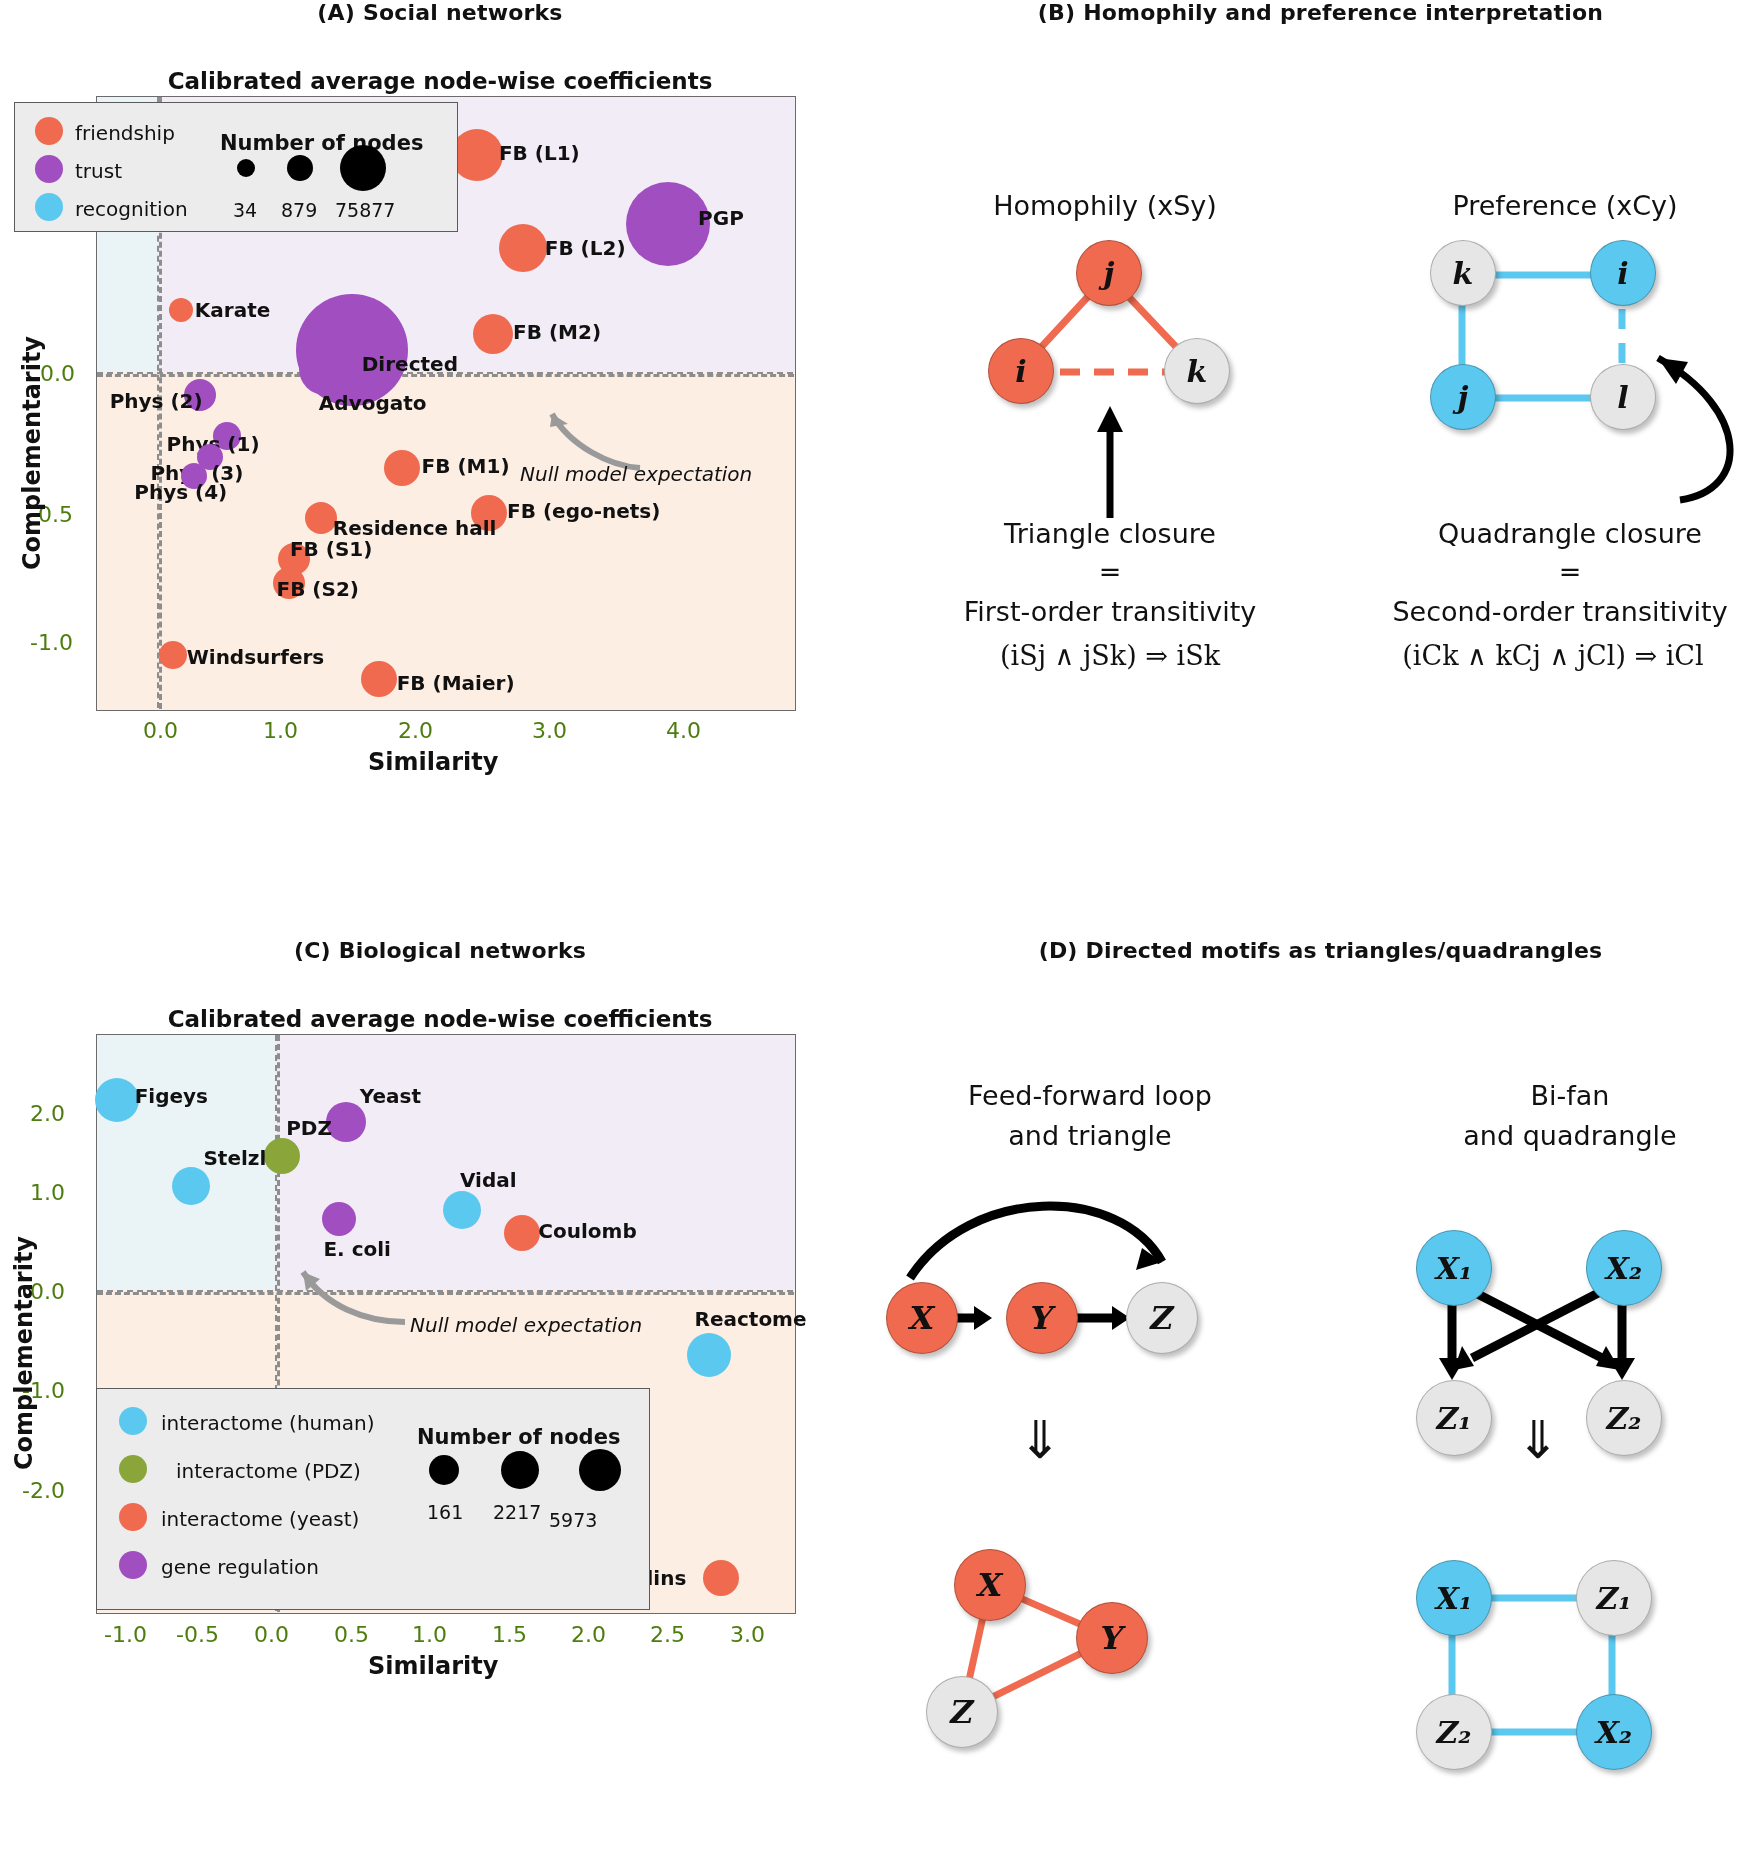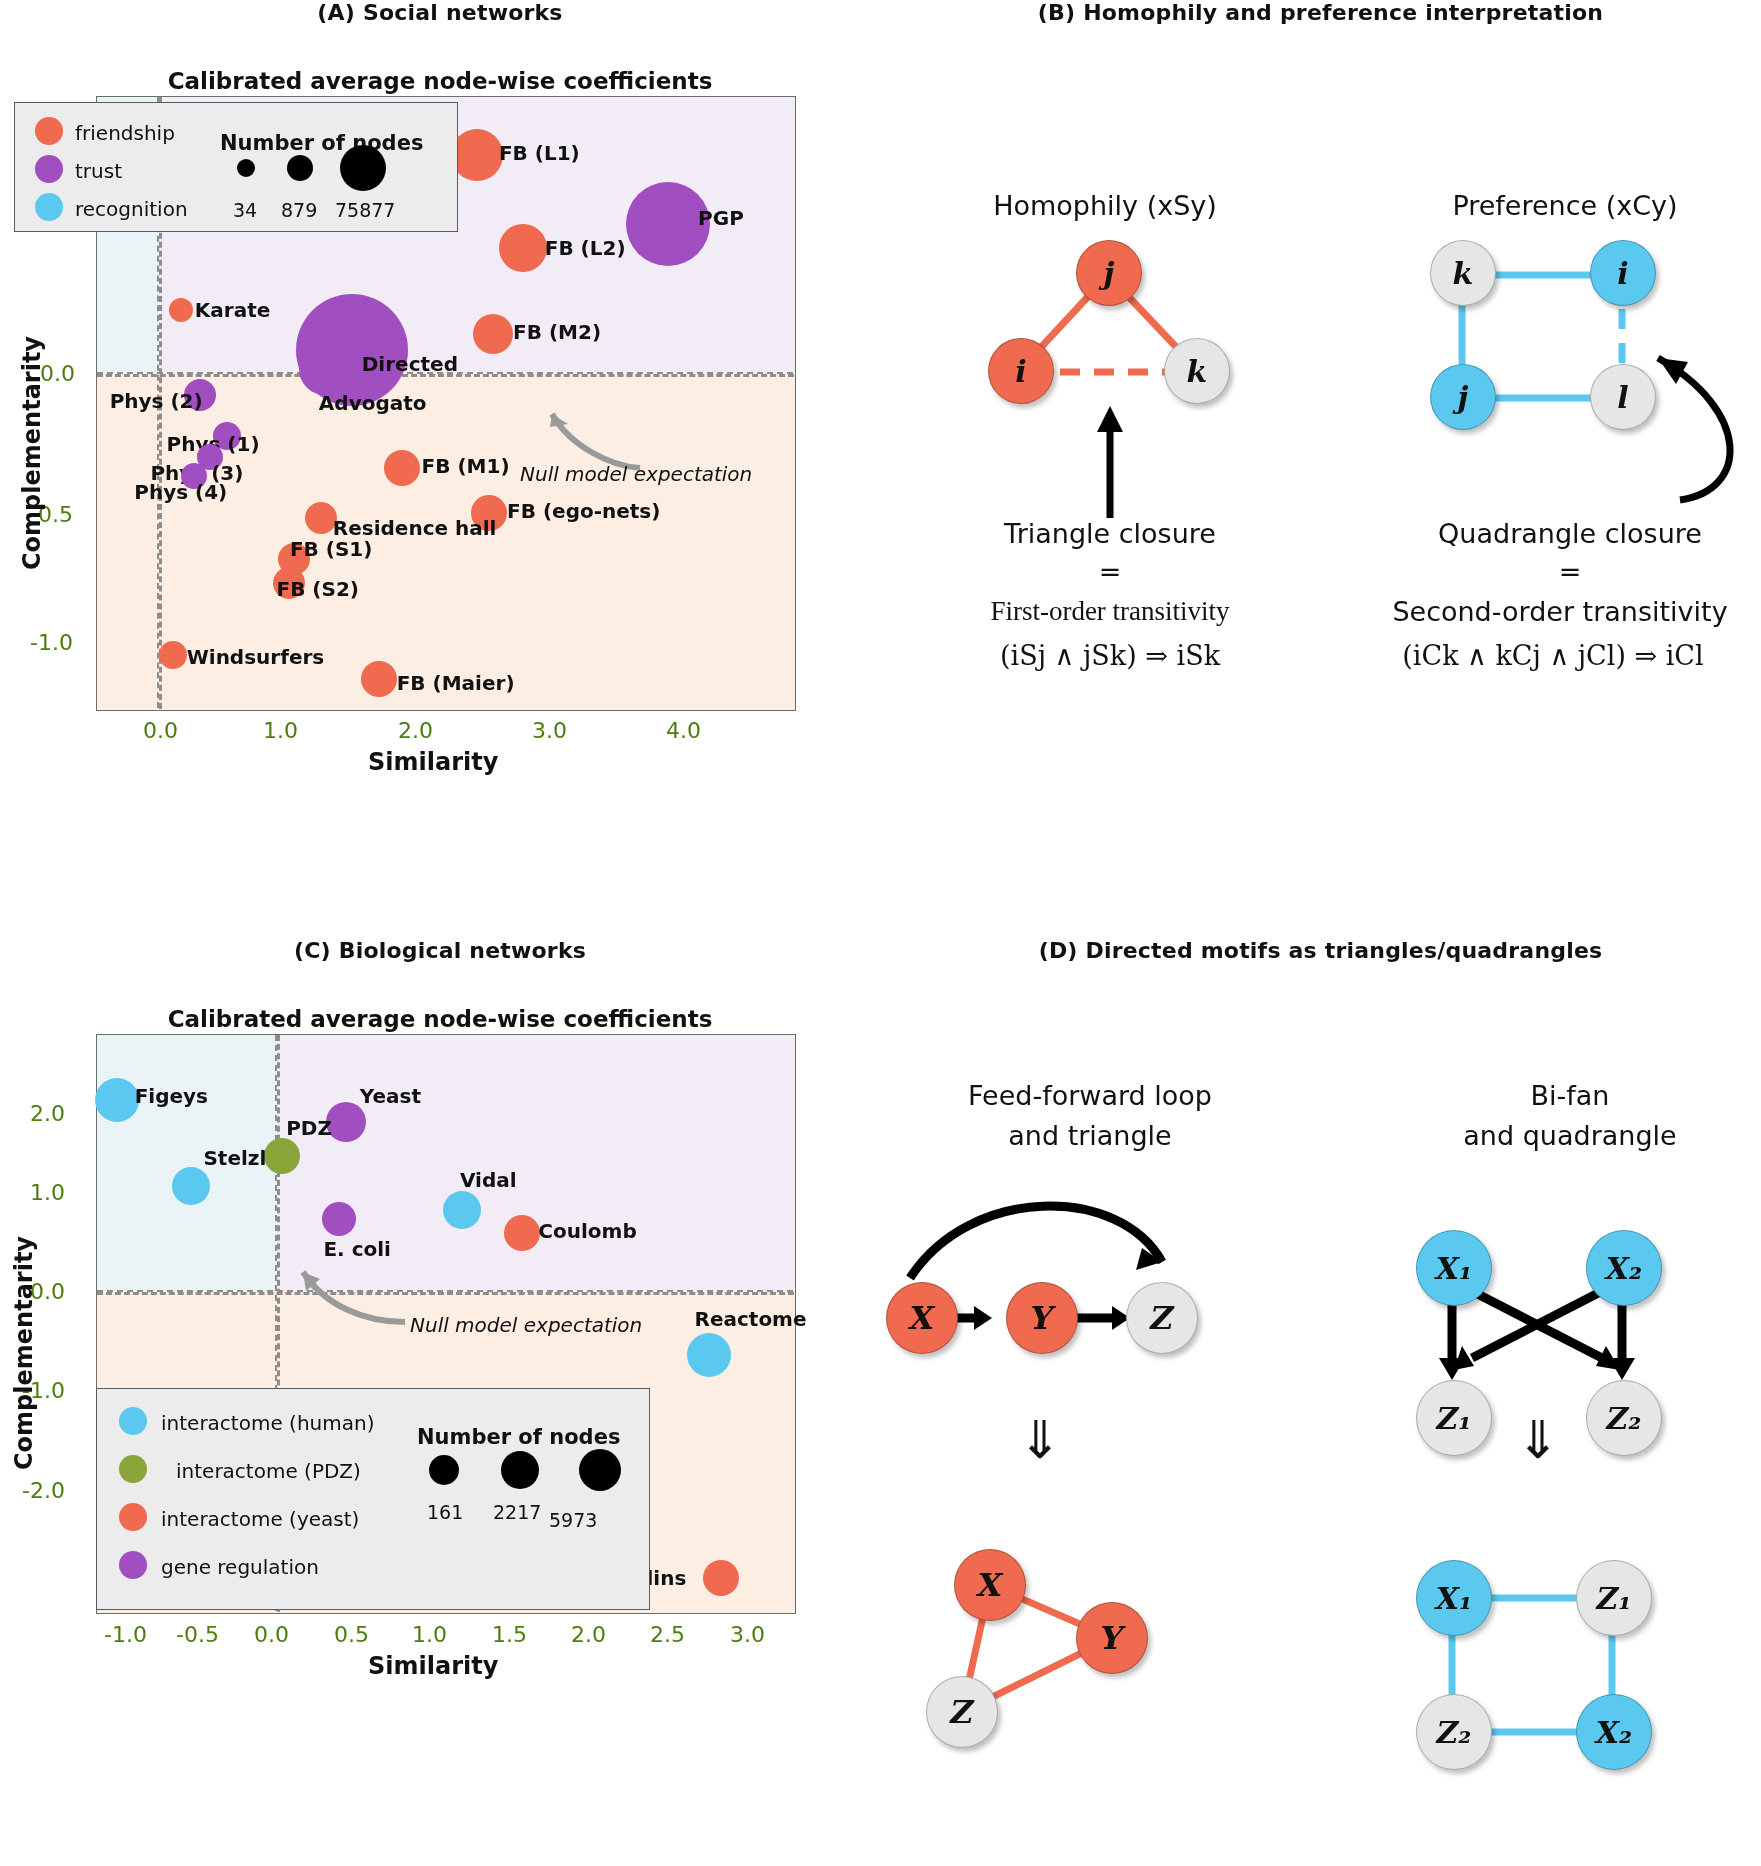--- a/index.html
+++ b/index.html
@@ -239,21 +239,21 @@
 <div class="node" style="left:1076px;top:240px;width:66px;height:66px;background:#ef6a4e;font-size:30px;">j</div>
 <div class="node" style="left:988px;top:338px;width:66px;height:66px;background:#ef6a4e;font-size:30px;">i</div>
 <div class="node" style="left:1164px;top:338px;width:66px;height:66px;background:#e6e6e6;font-size:30px;">k</div>
 
 <svg class="abs" style="left:1090px;top:400px;width:40px;height:120px;">
   <line x1="20" y1="118" x2="20" y2="26" stroke="#000" stroke-width="7"></line>
   <path d="M20 6 l 13 26 l -26 0 z" fill="#000"></path>
 </svg>
 <div class="dlabel" style="left:930px;top:518px;width:360px;">Triangle closure</div>
 <div class="dlabel" style="left:930px;top:556px;width:360px;">=</div>
-<div class="dlabel" style="left:915px;top:596px;width:390px;font-family:Liberation Serif, serif;">First-order transitivity</div>
+<div class="dlabel" style="left:915px;top:596px;width:390px;">First-order transitivity</div>
 <div class="dlabel math" style="left:915px;top:640px;width:390px;">(iSj ∧ jSk) ⇒ iSk</div>
 
 <svg class="abs" style="left:1400px;top:240px;width:360px;height:200px;">
   <line x1="62" y1="35" x2="222" y2="35" stroke="#5bc8ef" stroke-width="7"></line>
   <line x1="62" y1="35" x2="62" y2="158" stroke="#5bc8ef" stroke-width="7"></line>
   <line x1="62" y1="158" x2="222" y2="158" stroke="#5bc8ef" stroke-width="7"></line>
   <line x1="222" y1="35" x2="222" y2="158" stroke="#5bc8ef" stroke-width="7" stroke-dasharray="20 14"></line>
 </svg>
 <div class="node" style="left:1430px;top:240px;width:66px;height:66px;background:#e6e6e6;font-size:30px;">k</div>
 <div class="node" style="left:1590px;top:240px;width:66px;height:66px;background:#5bc8ef;font-size:30px;">i</div>

